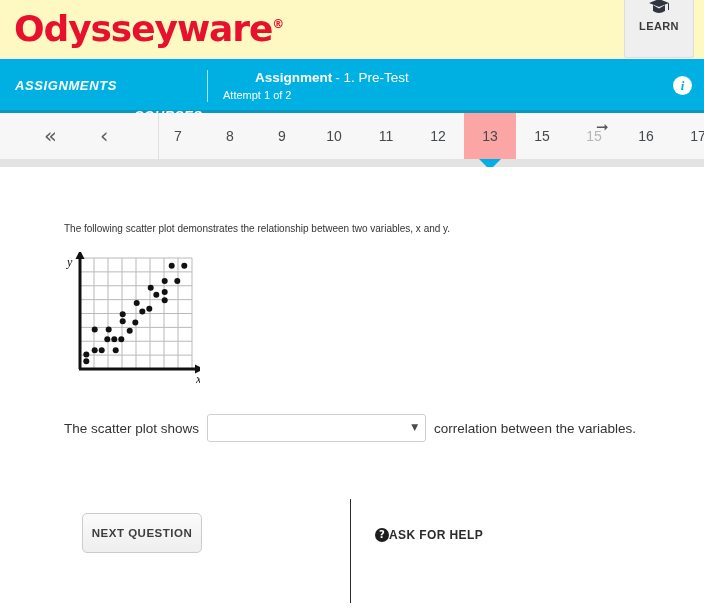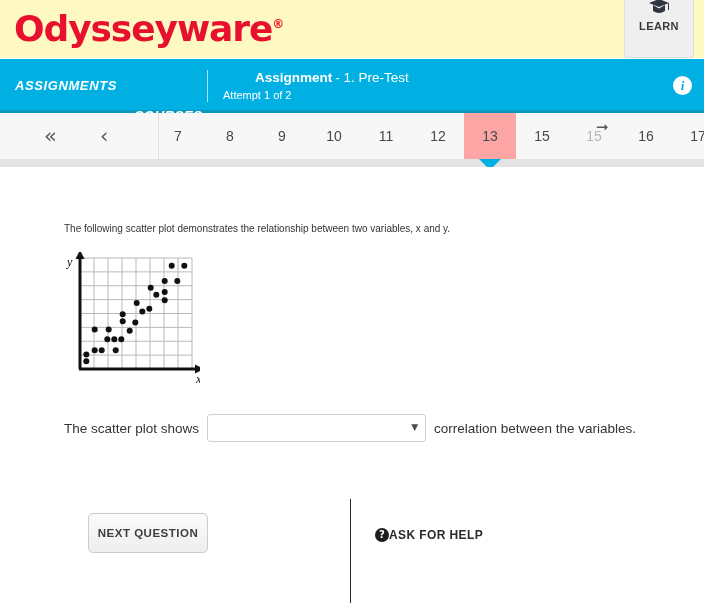--- a/index.html
+++ b/index.html
@@ -274,21 +274,21 @@
     top: 0;
     line-height: 25px;
     font-size: 9px;
     color: #4a4a4a;
     font-family: "DejaVu Sans", sans-serif;
   }
 
   
   .next-btn {
     position: absolute;
-    left: 88px;
+    left: 82px;
     top: 346px;
     width: 120px;
     height: 40px;
     background: linear-gradient(to bottom, #fbfbfb 0%, #eeeeee 100%);
     border: 1px solid #cccccc;
     border-radius: 5px;
     font-size: 11.5px;
     font-weight: bold;
     letter-spacing: 0.5px;
     color: #3d3d3d;

